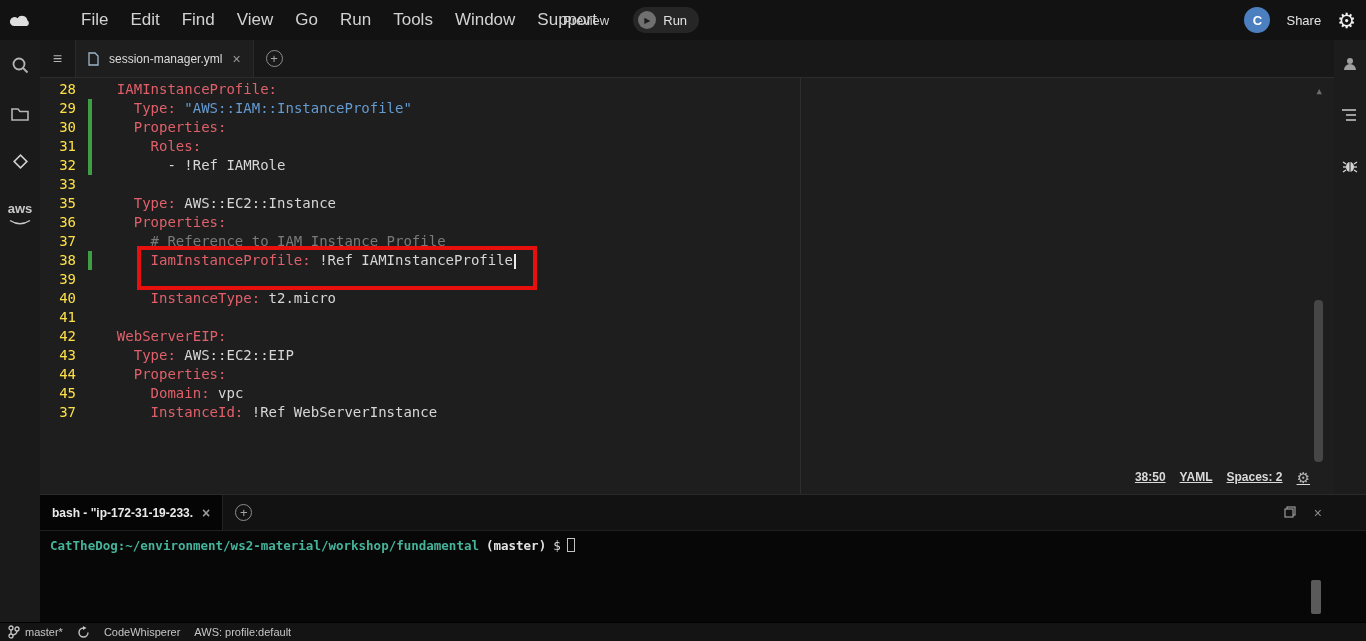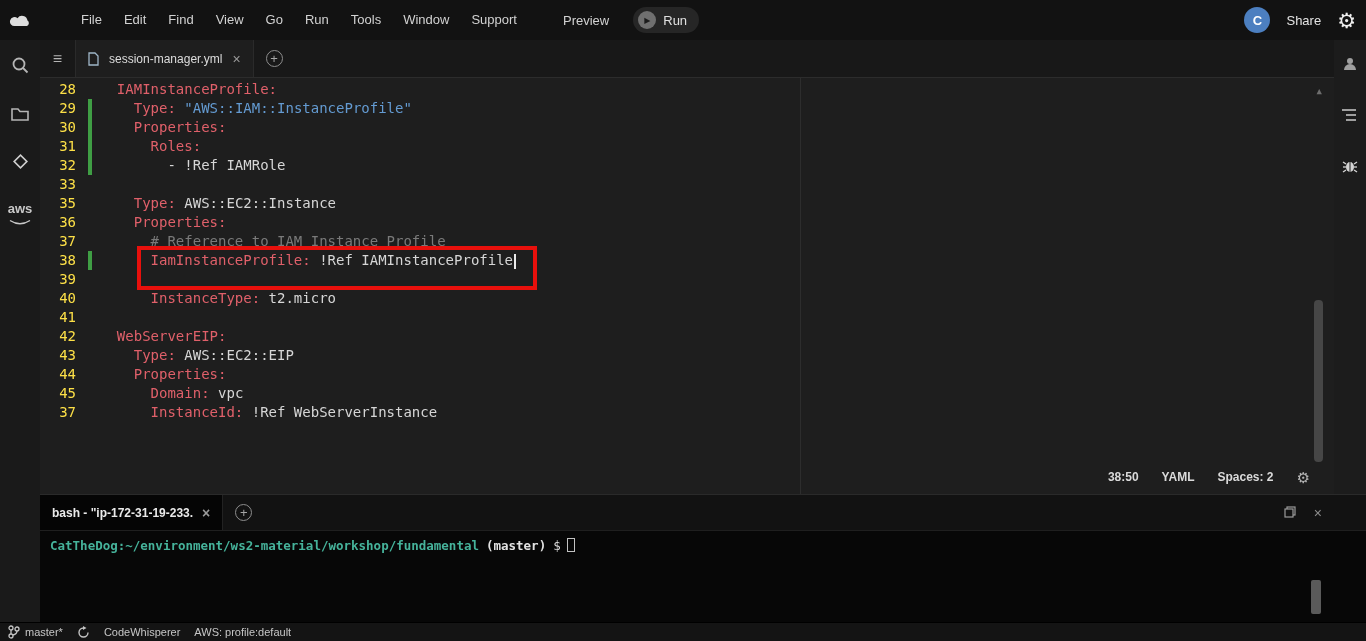--- a/index.html
+++ b/index.html
@@ -6,21 +6,21 @@
   html,body { margin:0; padding:0; background:#000; }
   .app {
     position:relative; width:1366px; height:641px; overflow:hidden;
     background:#1e1e1e; font-family:"Liberation Sans",sans-serif; color:#cfcfcf;
   }
 
   
   .menubar { position:relative; height:40px; background:#121212; display:flex; align-items:center; }
   .logo-box { width:40px; height:40px; display:flex; align-items:center; justify-content:center; }
   .menus { display:flex; margin-left:30px; }
-  .menu-item { font-size:13px; color:#d2d2d2; padding:0 11px; line-height:40px; cursor:default; }
+  .menu-item { font-size:17px; color:#d2d2d2; padding:0 11px; line-height:40px; cursor:default; }
   .preview-run { position:absolute; left:563px; top:0; height:40px; display:flex; align-items:center; gap:24px; }
   .preview-label { font-size:13px; color:#d2d2d2; }
   .run-pill { display:flex; align-items:center; gap:7px; background:#262626; border-radius:14px; padding:4px 12px 4px 5px; }
   .play-circle { width:18px; height:18px; border-radius:50%; background:#707070; color:#1b1b1b; font-size:8px;
                  display:flex; align-items:center; justify-content:center; }
   .run-label { font-size:13px; color:#e0e0e0; }
   .menu-right { position:absolute; right:10px; top:0; height:40px; display:flex; align-items:center; gap:16px; }
   .avatar { width:26px; height:26px; border-radius:50%; background:#4c7fc0; color:#fff; font-size:13px; font-weight:bold;
             display:flex; align-items:center; justify-content:center; }
   .share-label { font-size:13px; color:#e4e4e4; }
@@ -56,22 +56,22 @@
   .ln { width:48px; flex:none; text-align:right; padding-right:12px; color:#fde047; }
   .marker { width:8px; flex:none; position:relative; }
   .marker.changed::after { content:""; position:absolute; left:0; top:0; bottom:0; width:4px; background:#3f9e44; }
   .code-text { padding-left:4px; }
   .tok-k { color:#e0606a; }
   .tok-s { color:#649bd2; }
   .tok-v { color:#d6d6d6; }
   .tok-c { color:#7a7a7a; }
   .caret { display:inline-block; width:2px; height:15px; background:#eaeaea; vertical-align:middle; margin-left:1px; }
   .annotation-box { position:absolute; left:97px; top:168px; width:400px; height:44px; border:4px solid #e8100c; z-index:6; }
-  .editor-status { position:absolute; right:24px; bottom:7px; display:flex; align-items:flex-start; gap:23px;
-                   font-family:"Liberation Sans",sans-serif; font-size:12px; font-weight:bold; color:#dadada; z-index:3; }
+  .editor-status { position:absolute; right:24px; bottom:7px; display:flex; align-items:flex-start; gap:14px;
+                   font-family:"Liberation Sans",sans-serif; font-size:12px; font-weight:bold; color:#dadada; z-index:3;text-decoration:underline; }
   .gear-small { font-size:15px; font-weight:normal; color:#b4b4b4; }
   .scroll-arrow-up { position:absolute; right:12px; top:4px; font-size:9px; color:#6e6e6e; z-index:4; }
   .v-scroll-thumb { position:absolute; right:11px; top:222px; width:9px; height:162px; background:#464646; border-radius:4px; z-index:4; }
 
   
   .terminal { height:128px; background:#070707; border-top:1px solid #2a2a2a; display:flex; flex-direction:column; position:relative; }
   .term-tabbar { height:36px; background:#121212; border-bottom:1px solid #1f1f1f; display:flex; align-items:stretch; position:relative; }
   .term-tab { display:flex; align-items:center; gap:9px; padding:0 12px; background:#050505; border-right:1px solid #222;
               color:#eaeaea; font-size:12px; font-weight:bold; }
   .term-actions { position:absolute; right:44px; top:0; bottom:0; display:flex; align-items:center; gap:18px; color:#9a9a9a; }

